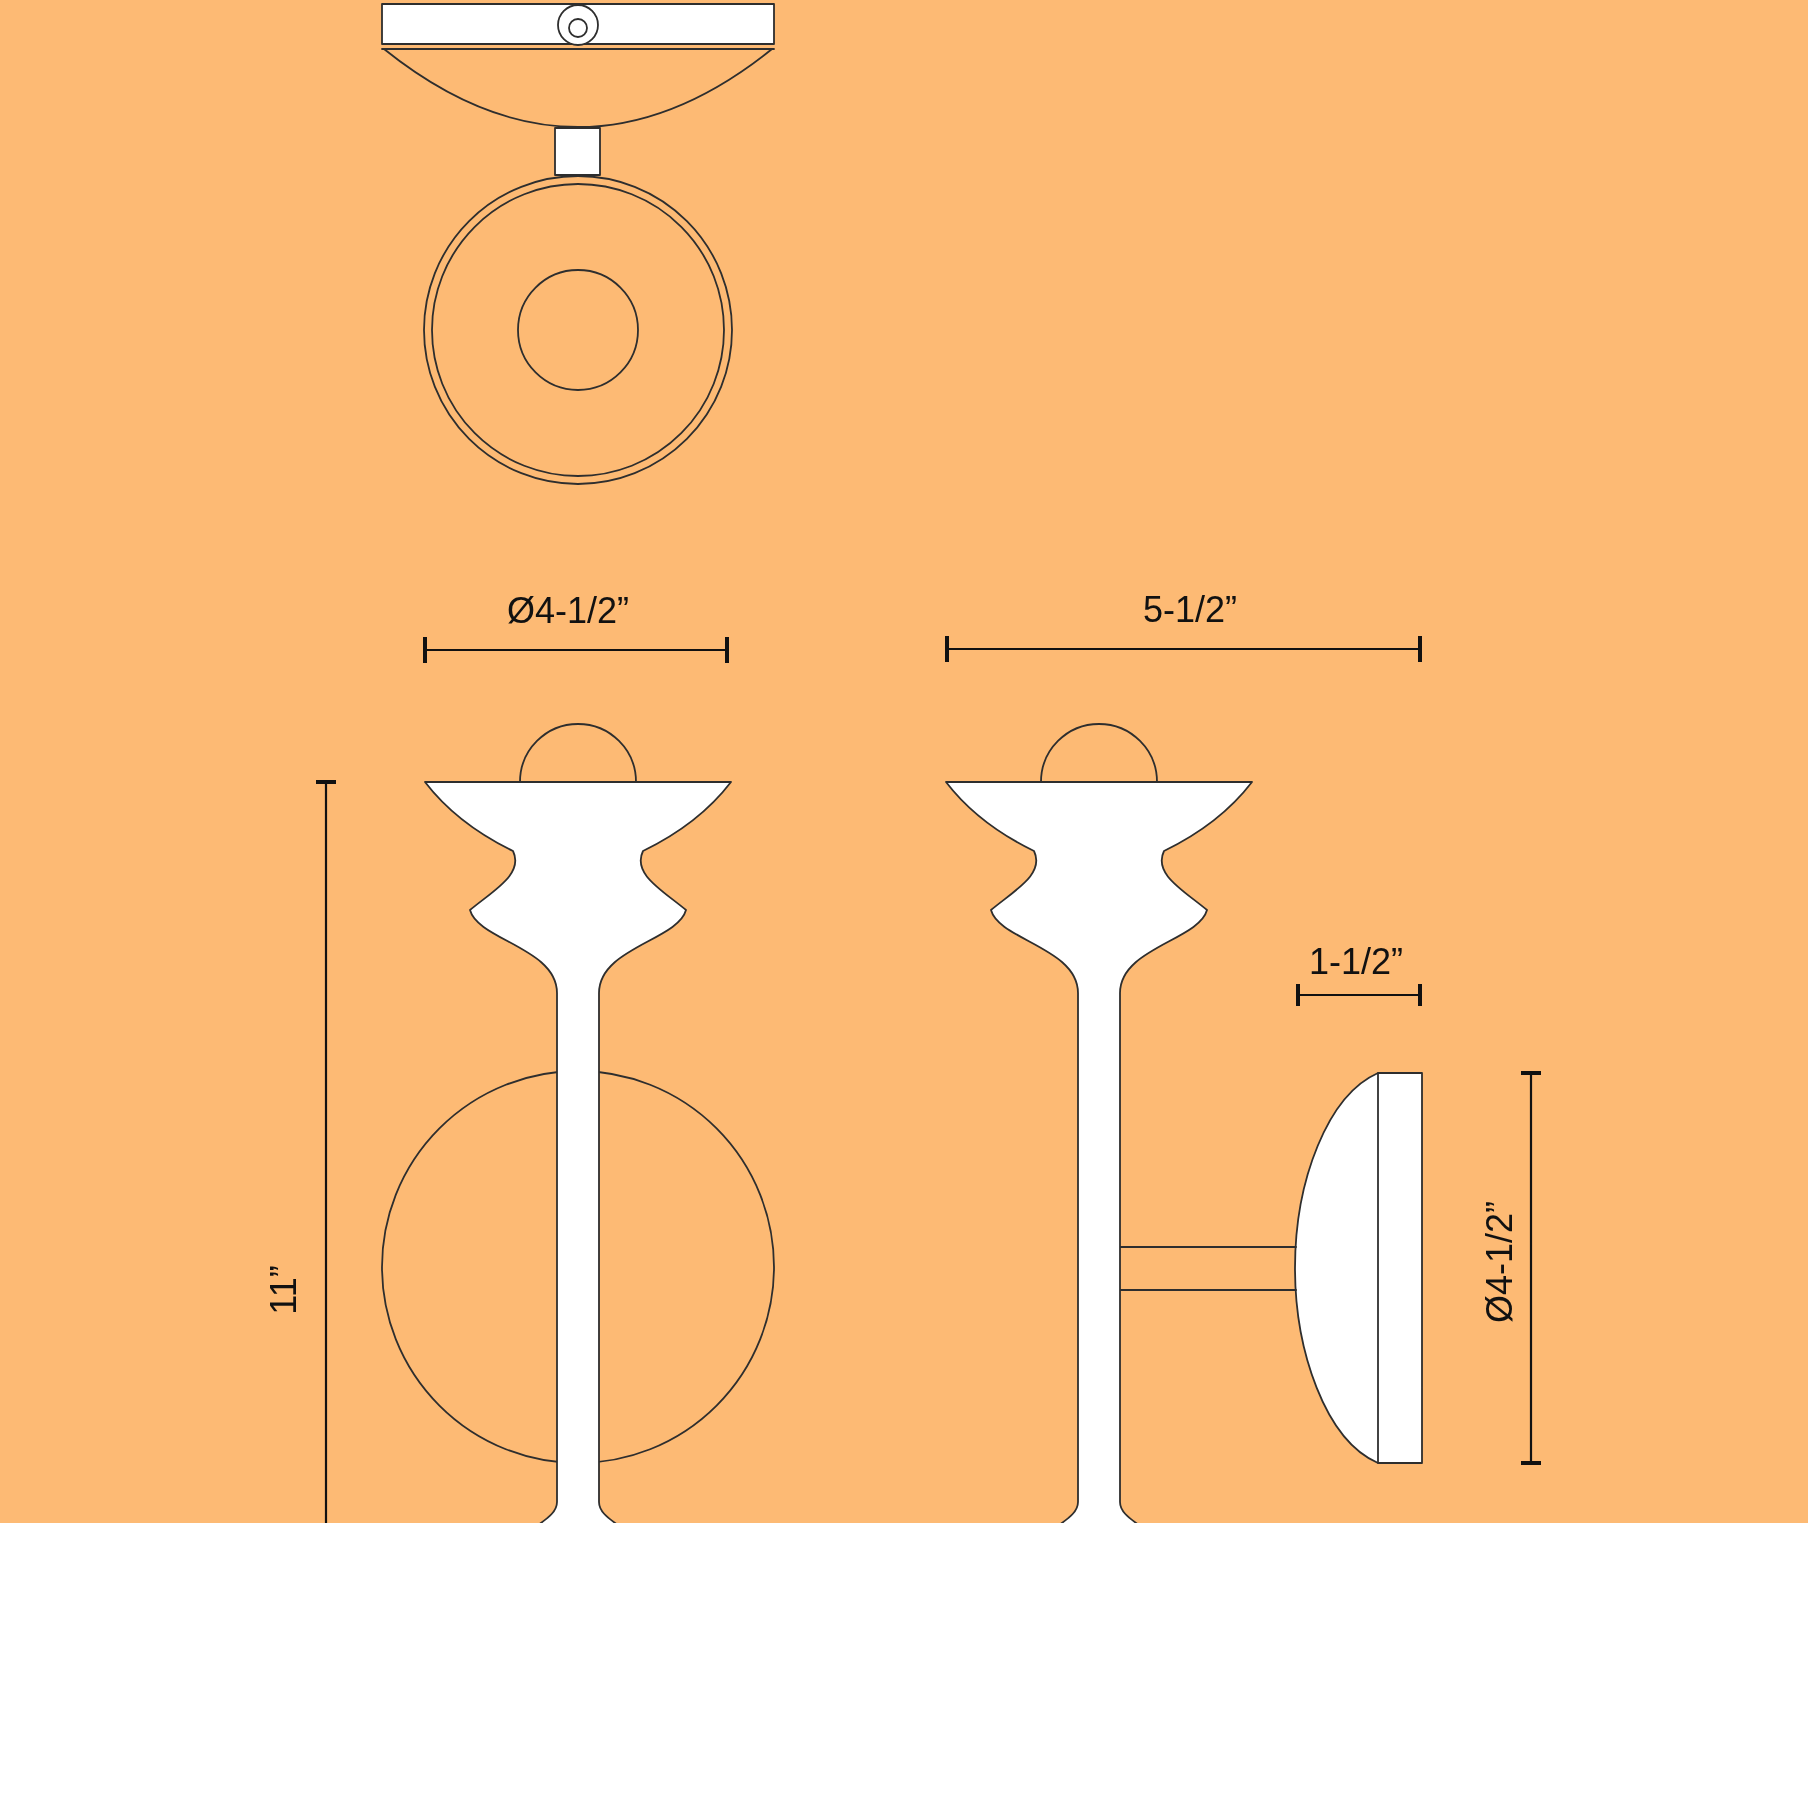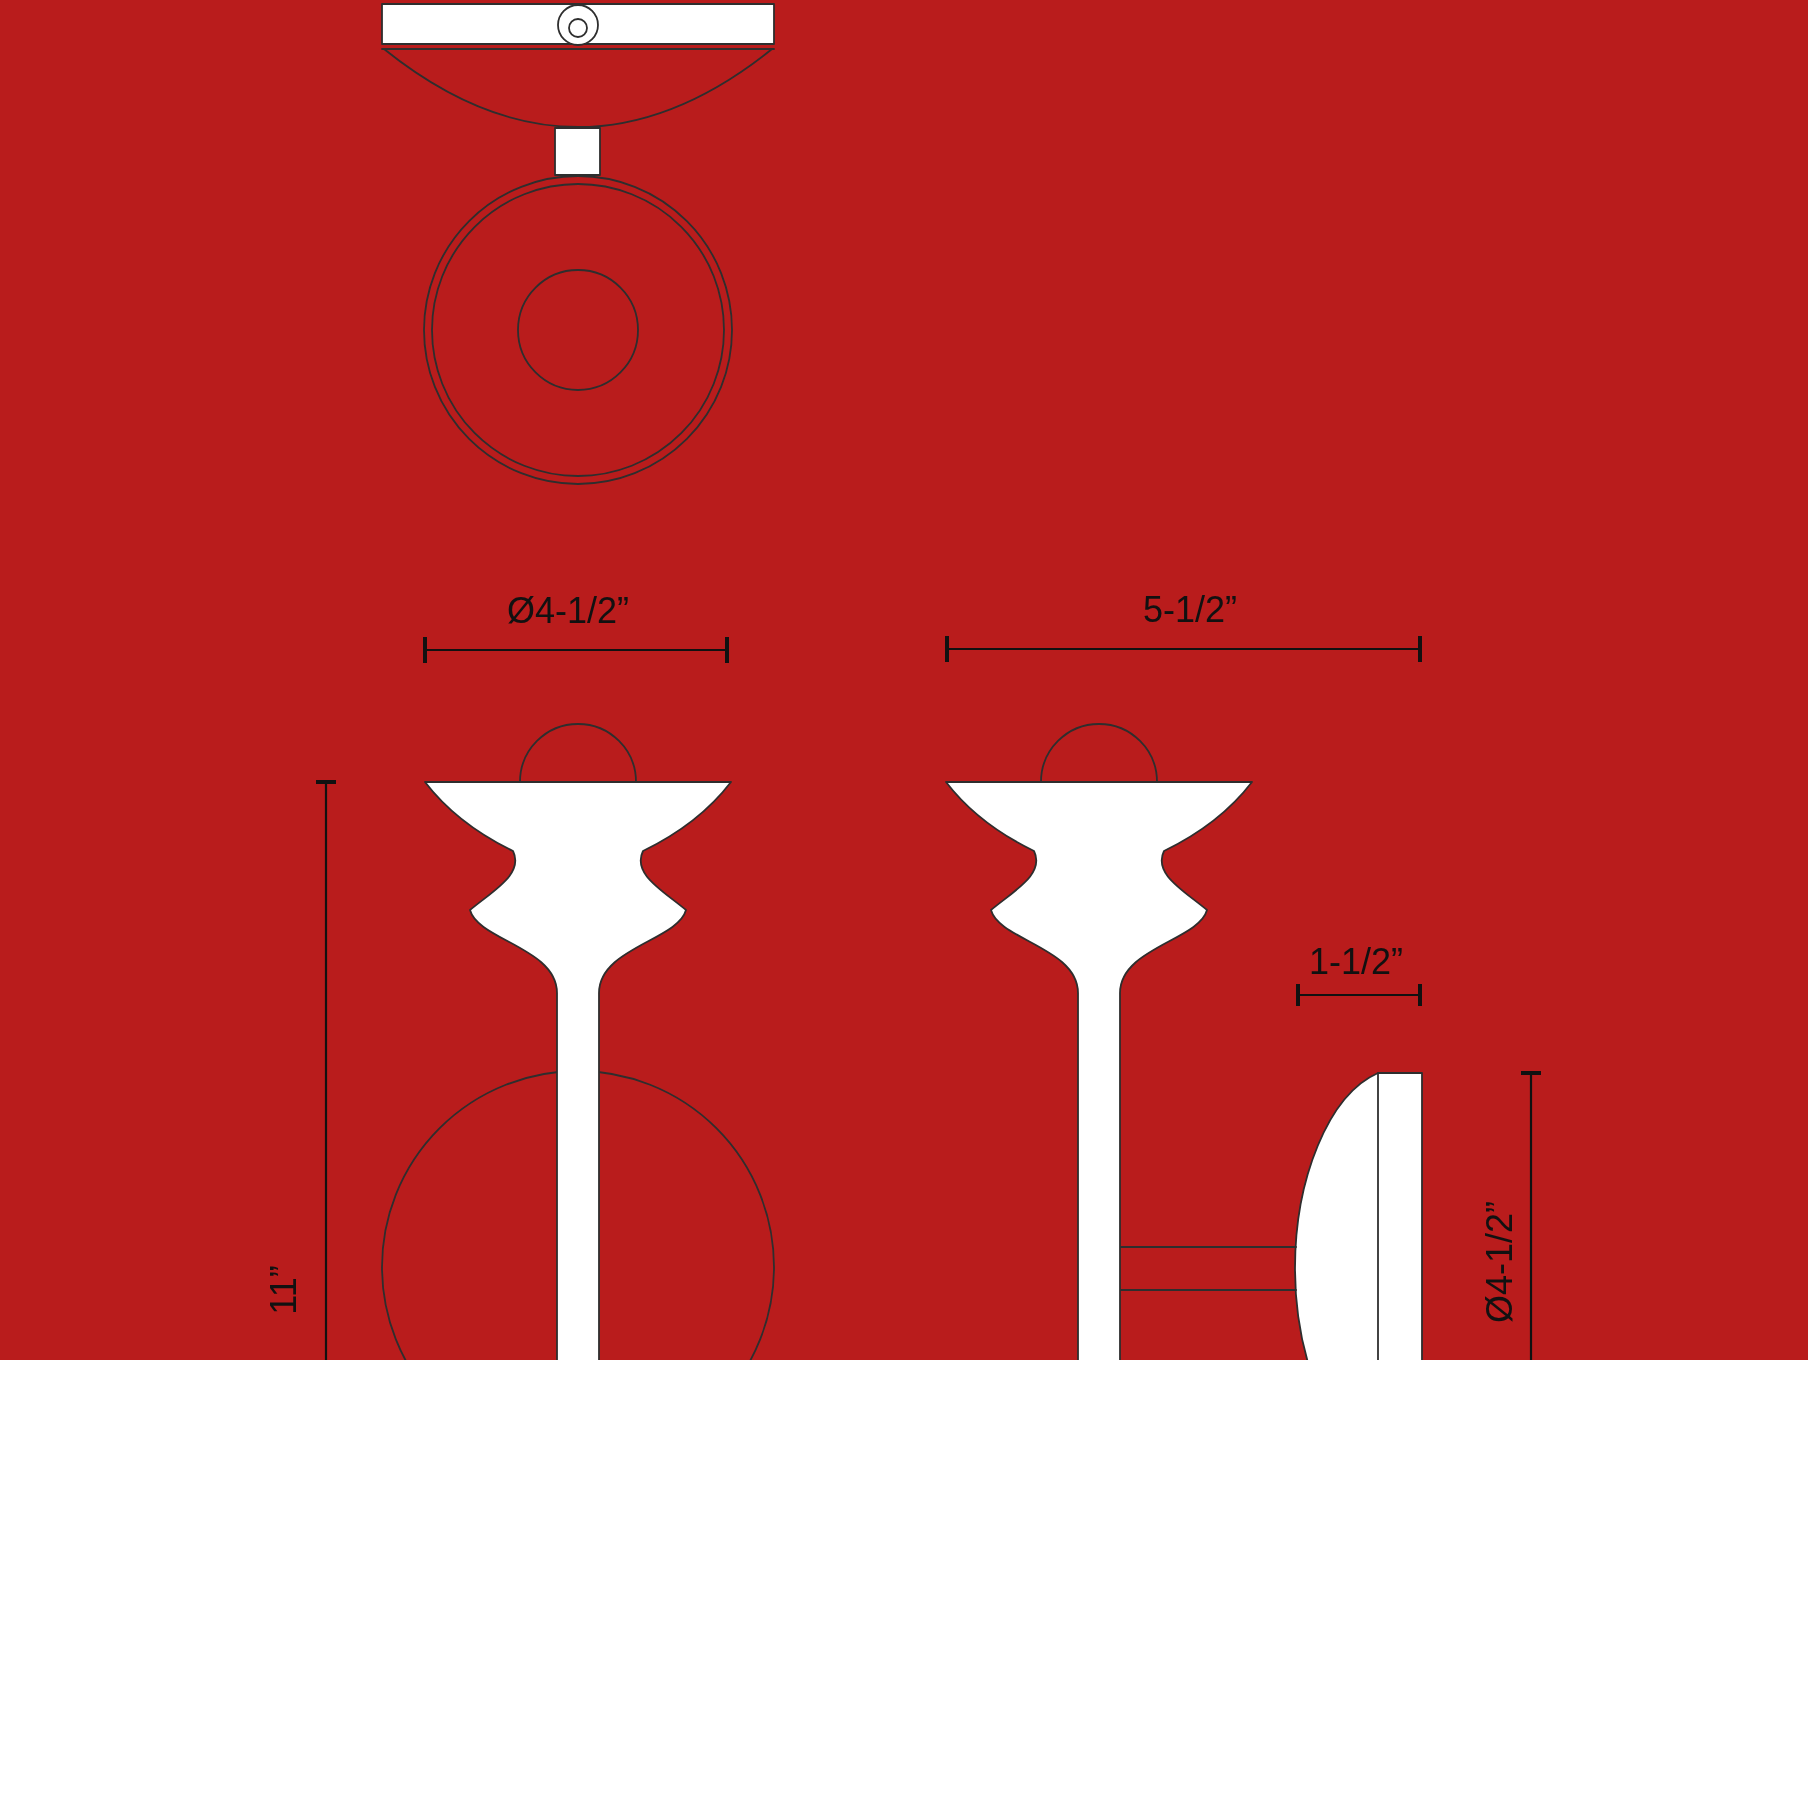--- a/index.html
+++ b/index.html
@@ -3,22 +3,22 @@
 <meta charset="utf-8">
 <style>
   html, body {
     margin: 0;
     padding: 0;
     background: #ffffff;
   }
   .canvas {
     position: relative;
     width: 1808px;
-    height: 1360px;
-    background: #b91c1c;
+    height: 1523px;
+    background: #fdba74;
     overflow: hidden;
   }
   svg { display: block; }
   .outline {
     fill: #ffffff;
     stroke: #2e2e2e;
     stroke-width: 1.8;
     stroke-linejoin: round;
   }
   .thin {

